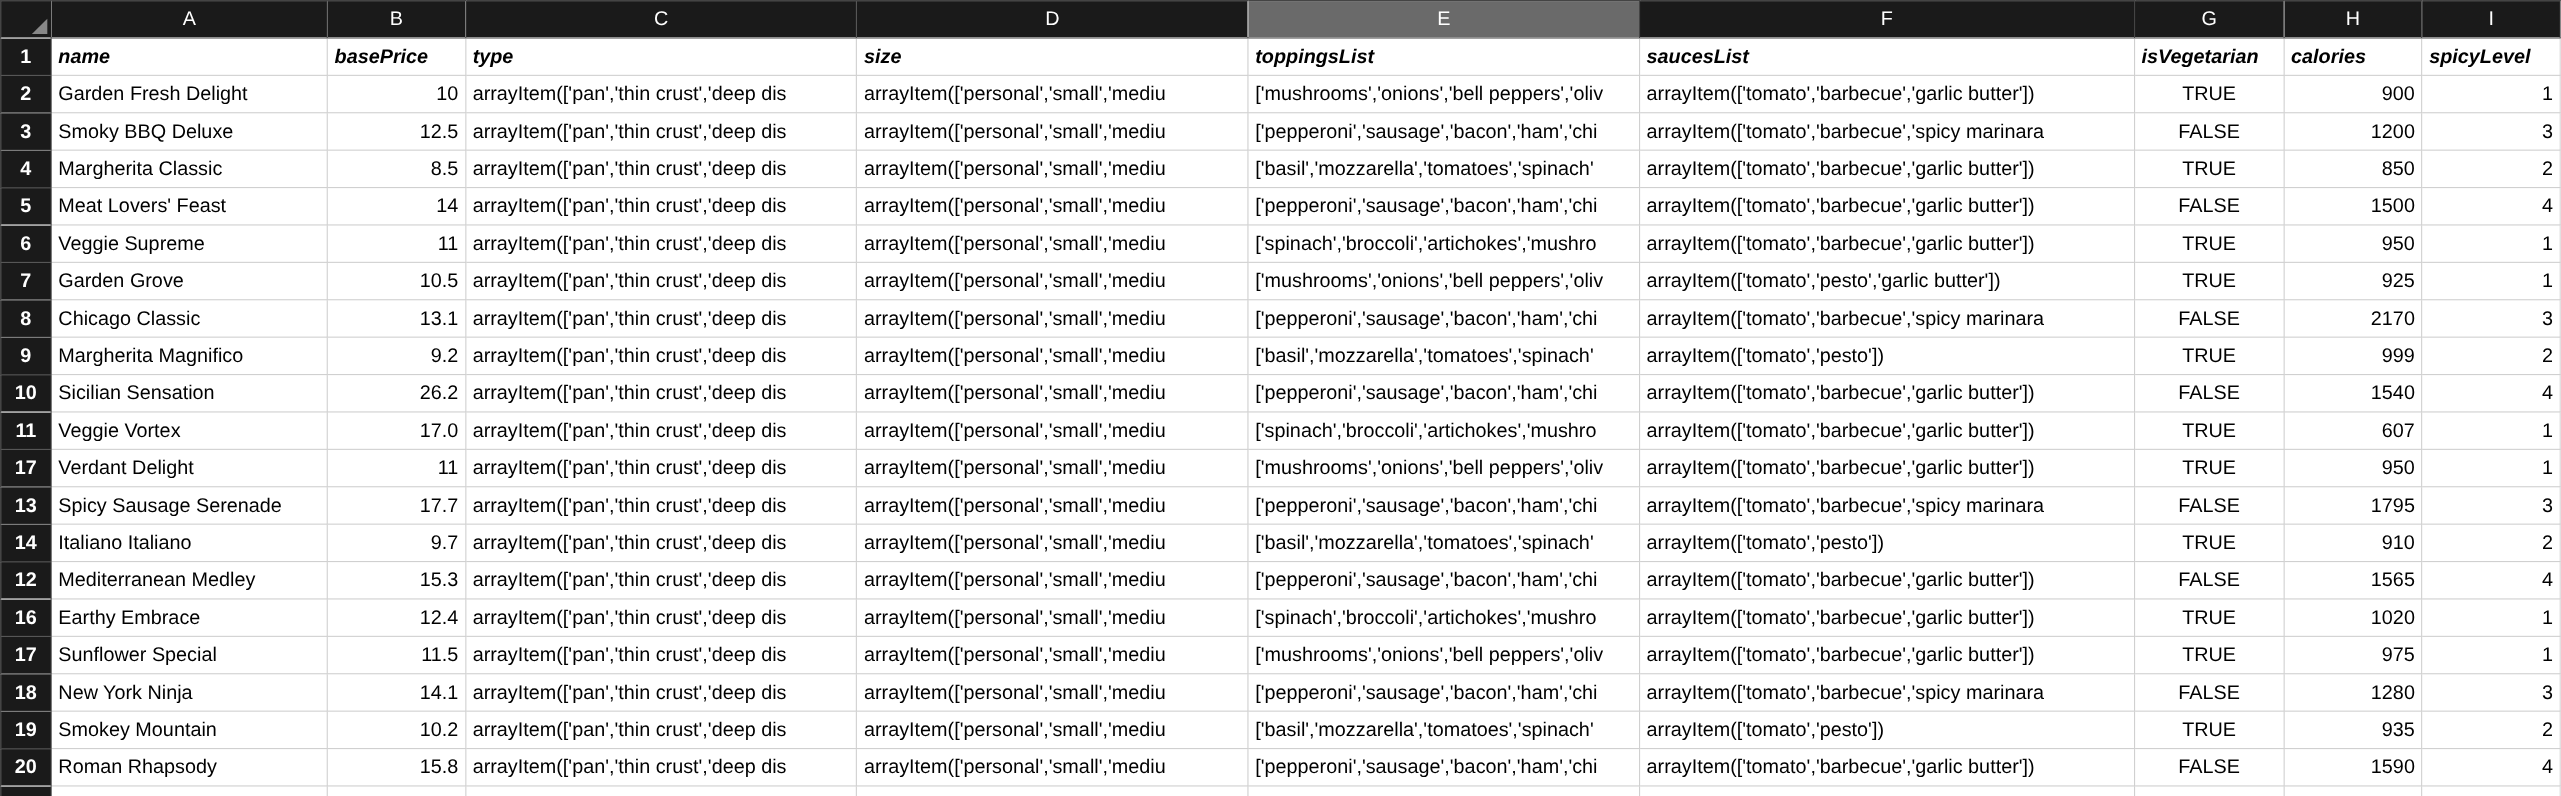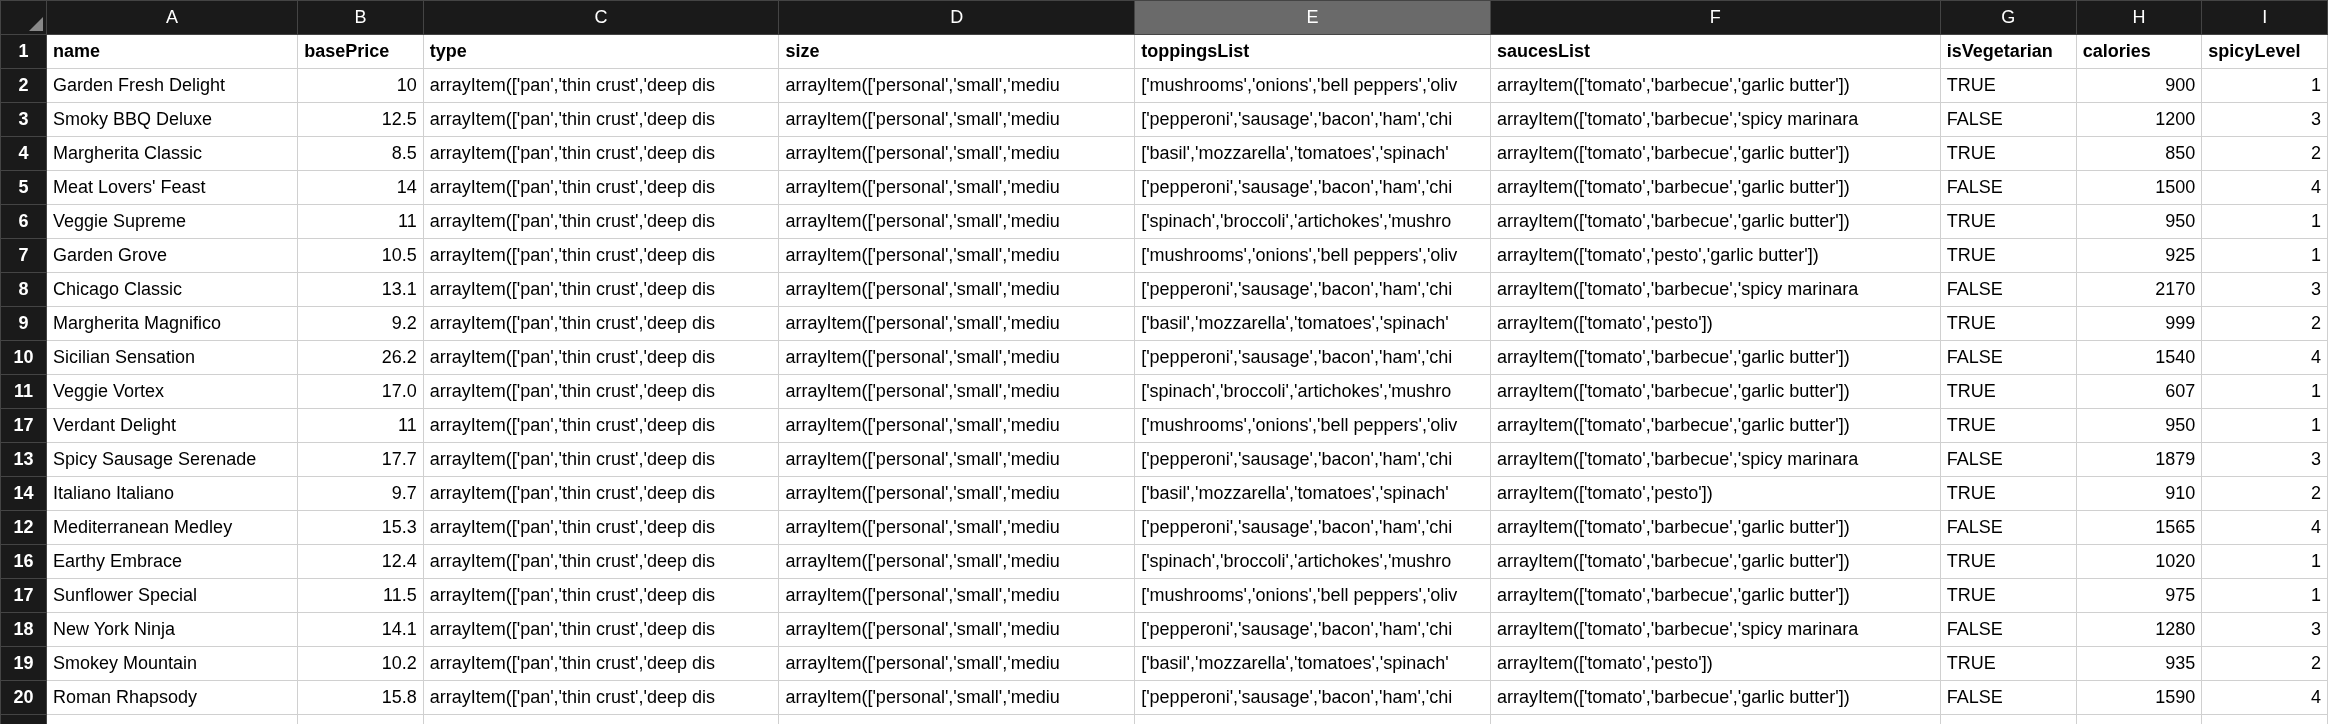--- a/index.html
+++ b/index.html
@@ -55,23 +55,24 @@
     background: #1a1a1a;
     color: #fff;
     text-align: center;
     font-weight: bold;
     border: 1px solid #444;
     width: 40px;
   }
   
   tr.header-row td {
     font-weight: bold;
+    font-style: italic;
   }
   td.right { text-align: right; }
-  td.center { text-align: left; }
+  td.center { text-align: center; }
   
   col.c0 { width: 44px; }
   col.cA { width: 240px; }
   col.cB { width: 120px; }
   col.cC { width: 340px; }
   col.cD { width: 340px; }
   col.cE { width: 340px; }
   col.cF { width: 430px; }
   col.cG { width: 130px; }
   col.cH { width: 120px; }
@@ -254,21 +255,21 @@
       </tr>
       <tr>
         <th class="row-header">13</th>
         <td>Spicy Sausage Serenade</td>
         <td class="right">17.7</td>
         <td>arrayItem(['pan','thin crust','deep dis</td>
         <td>arrayItem(['personal','small','mediu</td>
         <td>['pepperoni','sausage','bacon','ham','chi</td>
         <td>arrayItem(['tomato','barbecue','spicy marinara</td>
         <td class="center">FALSE</td>
-        <td class="right">1879</td>
+        <td class="right">1795</td>
         <td class="right">3</td>
       </tr>
       <tr>
         <th class="row-header">14</th>
         <td>Italiano Italiano</td>
         <td class="right">9.7</td>
         <td>arrayItem(['pan','thin crust','deep dis</td>
         <td>arrayItem(['personal','small','mediu</td>
         <td>['basil','mozzarella','tomatoes','spinach'</td>
         <td>arrayItem(['tomato','pesto'])</td>

